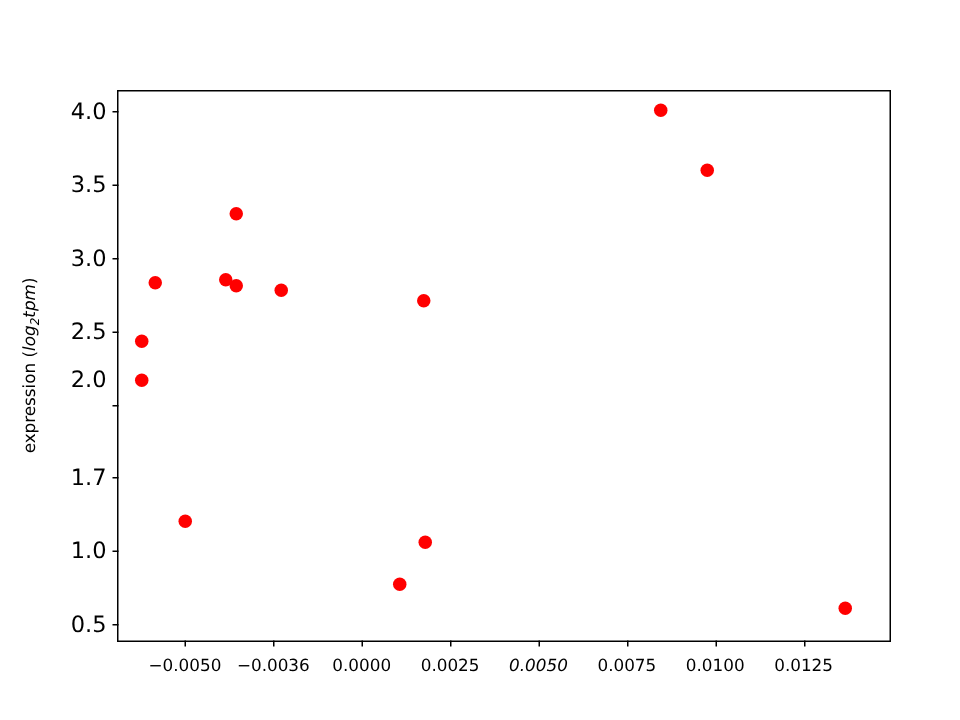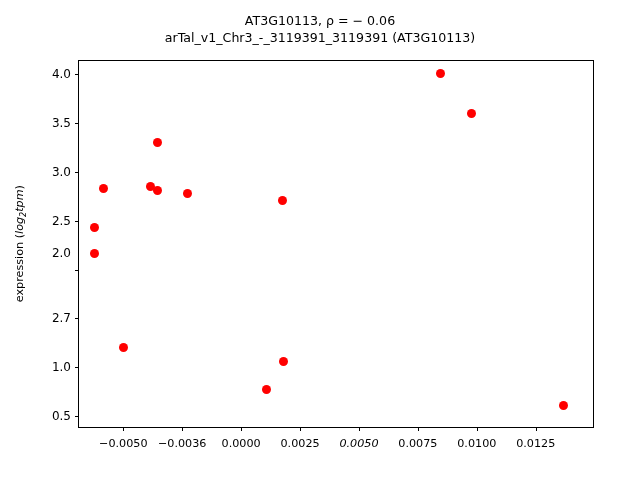--- a/index.html
+++ b/index.html
@@ -83,21 +83,21 @@
     position: absolute;
     left: -4px;
     height: 1.1px;
     width: 4px;
     background: #000000;
   }
   .ytick-label {
     position: absolute;
     right: calc(100% + 8px);
     transform: translateY(-50%);
-    font-size: 12px;
+    font-size: 15px;
     white-space: nowrap;
     color: #000000;
   }
   
   #xlabel {
     position: absolute;
     left: 78px;
     top: 455px;
     width: 516px;
     text-align: center;
@@ -121,24 +121,20 @@
     white-space: nowrap;
     display: inline-block;
   }
   sub { font-size: 0.72em; }
 </style>
 </head>
 <body>
 
 <div id="figure">
 
-  <div id="title">
-    <span class="tline">AT3G10113, ρ = − 0.06</span>
-    <span class="tline">arTal_v1_Chr3_-_3119391_3119391 (AT3G10113)</span>
-  </div>
 
   <div id="axes">
     <div id="plot-canvas">
         <div class="pt" style="left: 24.5099px; top: 127.47px; background: rgb(255, 0, 0); width: 9px; height: 9px; margin-left: -4.5px; margin-top: -4.5px;"></div>
         <div class="pt" style="left: 15.083px; top: 166.541px; background: rgb(255, 0, 0); width: 9px; height: 9px; margin-left: -4.5px; margin-top: -4.5px;"></div>
         <div class="pt" style="left: 15.083px; top: 192.914px; background: rgb(255, 0, 0); width: 9px; height: 9px; margin-left: -4.5px; margin-top: -4.5px;"></div>
         <div class="pt" style="left: 78.7144px; top: 81.5612px; background: rgb(255, 0, 0); width: 9px; height: 9px; margin-left: -4.5px; margin-top: -4.5px;"></div>
         <div class="pt" style="left: 71.4085px; top: 125.516px; background: rgb(255, 0, 0); width: 9px; height: 9px; margin-left: -4.5px; margin-top: -4.5px;"></div>
         <div class="pt" style="left: 78.7144px; top: 129.424px; background: rgb(255, 0, 0); width: 9px; height: 9px; margin-left: -4.5px; margin-top: -4.5px;"></div>
         <div class="pt" style="left: 108.88px; top: 132.354px; background: rgb(255, 0, 0); width: 9px; height: 9px; margin-left: -4.5px; margin-top: -4.5px;"></div>
@@ -164,21 +160,21 @@
       <div class="xtick-label" style="left: 338.896px;">0.0075</div>
       <div class="xtick-mark" style="left: 397.814px;"></div>
       <div class="xtick-label" style="left: 397.814px;">0.0100</div>
       <div class="xtick-mark" style="left: 456.732px;"></div>
       <div class="xtick-label" style="left: 456.732px;">0.0125</div>
       <div class="ytick-mark" style="top: 355.06px;"></div>
       <div class="ytick-label" style="top: 355.06px;">0.5</div>
       <div class="ytick-mark" style="top: 306.221px;"></div>
       <div class="ytick-label" style="top: 306.221px;">1.0</div>
       <div class="ytick-mark" style="top: 257.382px;"></div>
-      <div class="ytick-label" style="top: 257.382px;">2.7</div>
+      <div class="ytick-label" style="top: 257.382px;">1.7</div>
       <div class="ytick-mark" style="top: 208.543px;"></div>
       <div class="ytick-label" style="top: 192px;">2.0</div>
       <div class="ytick-mark" style="top: 159.704px;"></div>
       <div class="ytick-label" style="top: 159.704px;">2.5</div>
       <div class="ytick-mark" style="top: 110.865px;"></div>
       <div class="ytick-label" style="top: 110.865px; text-align: right;">3.0</div>
       <div class="ytick-mark" style="top: 62.0256px;"></div>
       <div class="ytick-label" style="top: 62.0256px;">3.5</div>
       <div class="ytick-mark" style="top: 13.1865px;"></div>
       <div class="ytick-label" style="top: 13.1865px;">4.0</div>

